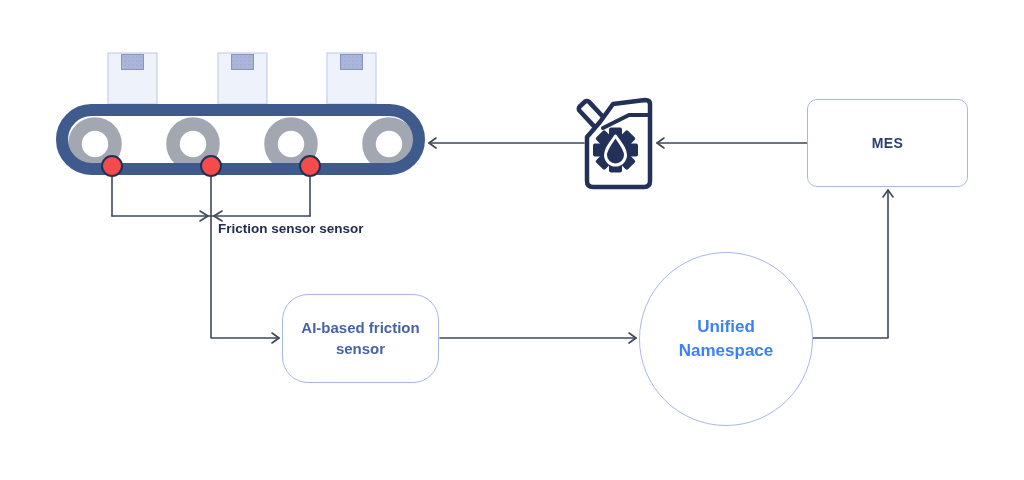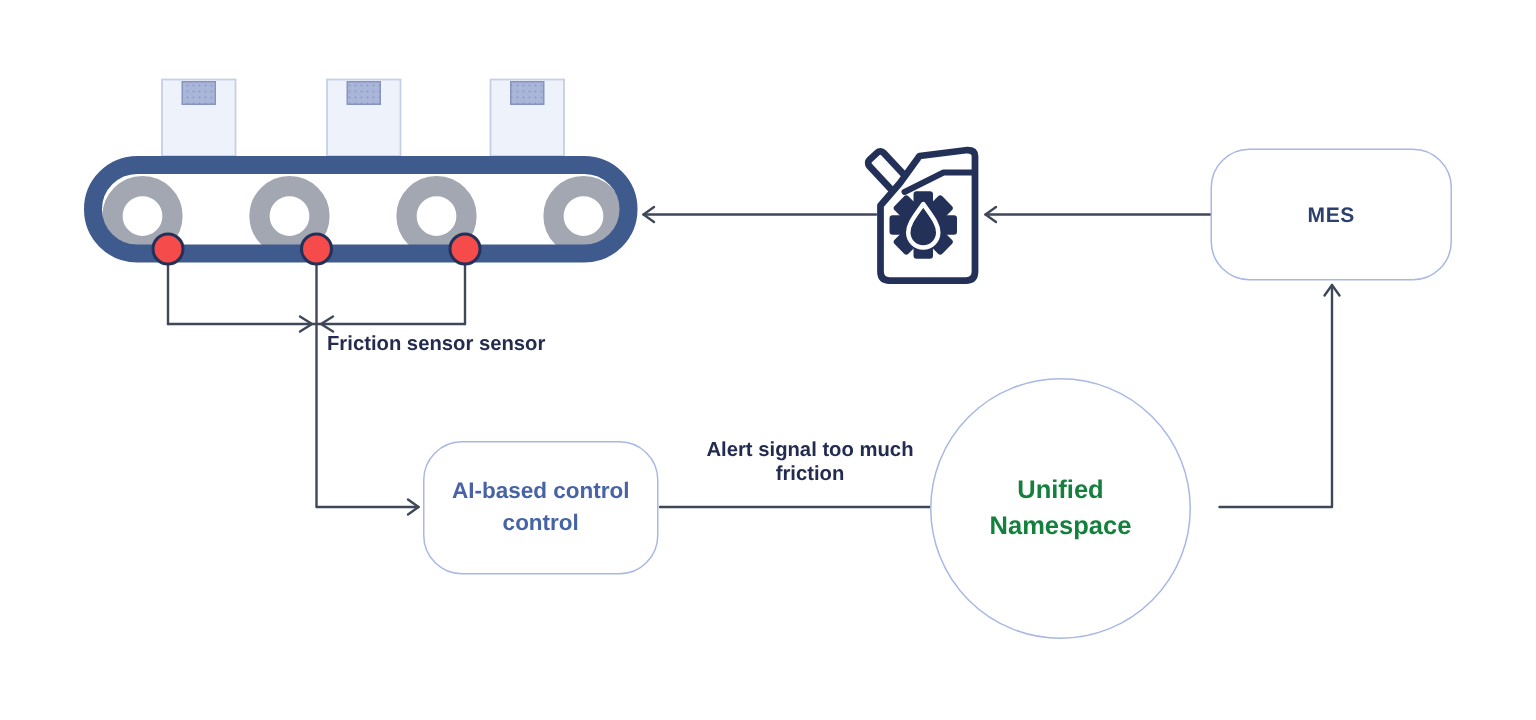--- a/index.html
+++ b/index.html
@@ -6,26 +6,26 @@
   .stage{
     position:relative;width:1024px;height:480px;background:#ffffff;
     overflow:hidden;font-family:"Liberation Sans",sans-serif;
   }
   .gfx{position:absolute;left:0;top:0;width:1024px;height:480px;}
   .node{
     position:absolute;box-sizing:border-box;background:#ffffff;
     border:1.5px solid #a8b8e4;display:flex;align-items:center;justify-content:center;
     text-align:center;font-weight:700;
   }
-  .node-mes{left:807px;top:99px;width:161px;height:88px;border-radius:26px;
+  .node-mes{left:807px;top:99px;width:161px;height:88px;border-radius:10px;
     color:#2d3f6e;font-size:14px;letter-spacing:.4px;}
   .node-ai{left:282px;top:294px;width:157px;height:89px;border-radius:26px;
     color:#4763a6;font-size:15px;line-height:1.35;padding:0 12px;}
-  .node-uns{left:620px;top:252px;width:174px;height:174px;border-radius:50%;
-    color:#15803d;font-size:17px;line-height:1.4;padding:0 26px;}
+  .node-uns{left:639px;top:252px;width:174px;height:174px;border-radius:50%;
+    color:#3b82f6;font-size:17px;line-height:1.4;padding:0 26px;}
   .label{position:absolute;font-weight:700;color:#232c4f;font-size:13.5px;}
   .label-friction{left:218px;top:221px;}
   .label-alert{left:468px;top:292px;width:144px;text-align:center;line-height:1.18;}
 </style>
 </head>
 <body>
 
 <div class="stage">
 
   <svg class="gfx" viewBox="0 0 1024 480">
@@ -125,24 +125,23 @@
       <path d="M615.5,136 C610,144 605.5,149 605.5,155 A10,10 0 0 0 625.5,155
                C625.5,149 621,144 615.5,136 Z" fill="#233159" stroke="#ffffff" stroke-width="3" stroke-linejoin="round"></path>
     </g>
   </svg>
 
   <div class="node node-mes">
     <span>MES</span>
   </div>
 
   <div class="node node-ai">
-    <span>AI-based control control</span>
+    <span>AI-based friction sensor</span>
   </div>
 
   <div class="node node-uns">
     <span>Unified Namespace</span>
   </div>
 
   <div class="label label-friction">Friction sensor sensor</div>
 
-  <div class="label label-alert">Alert signal too much friction</div>
 
 </div>
 
 </body></html>

